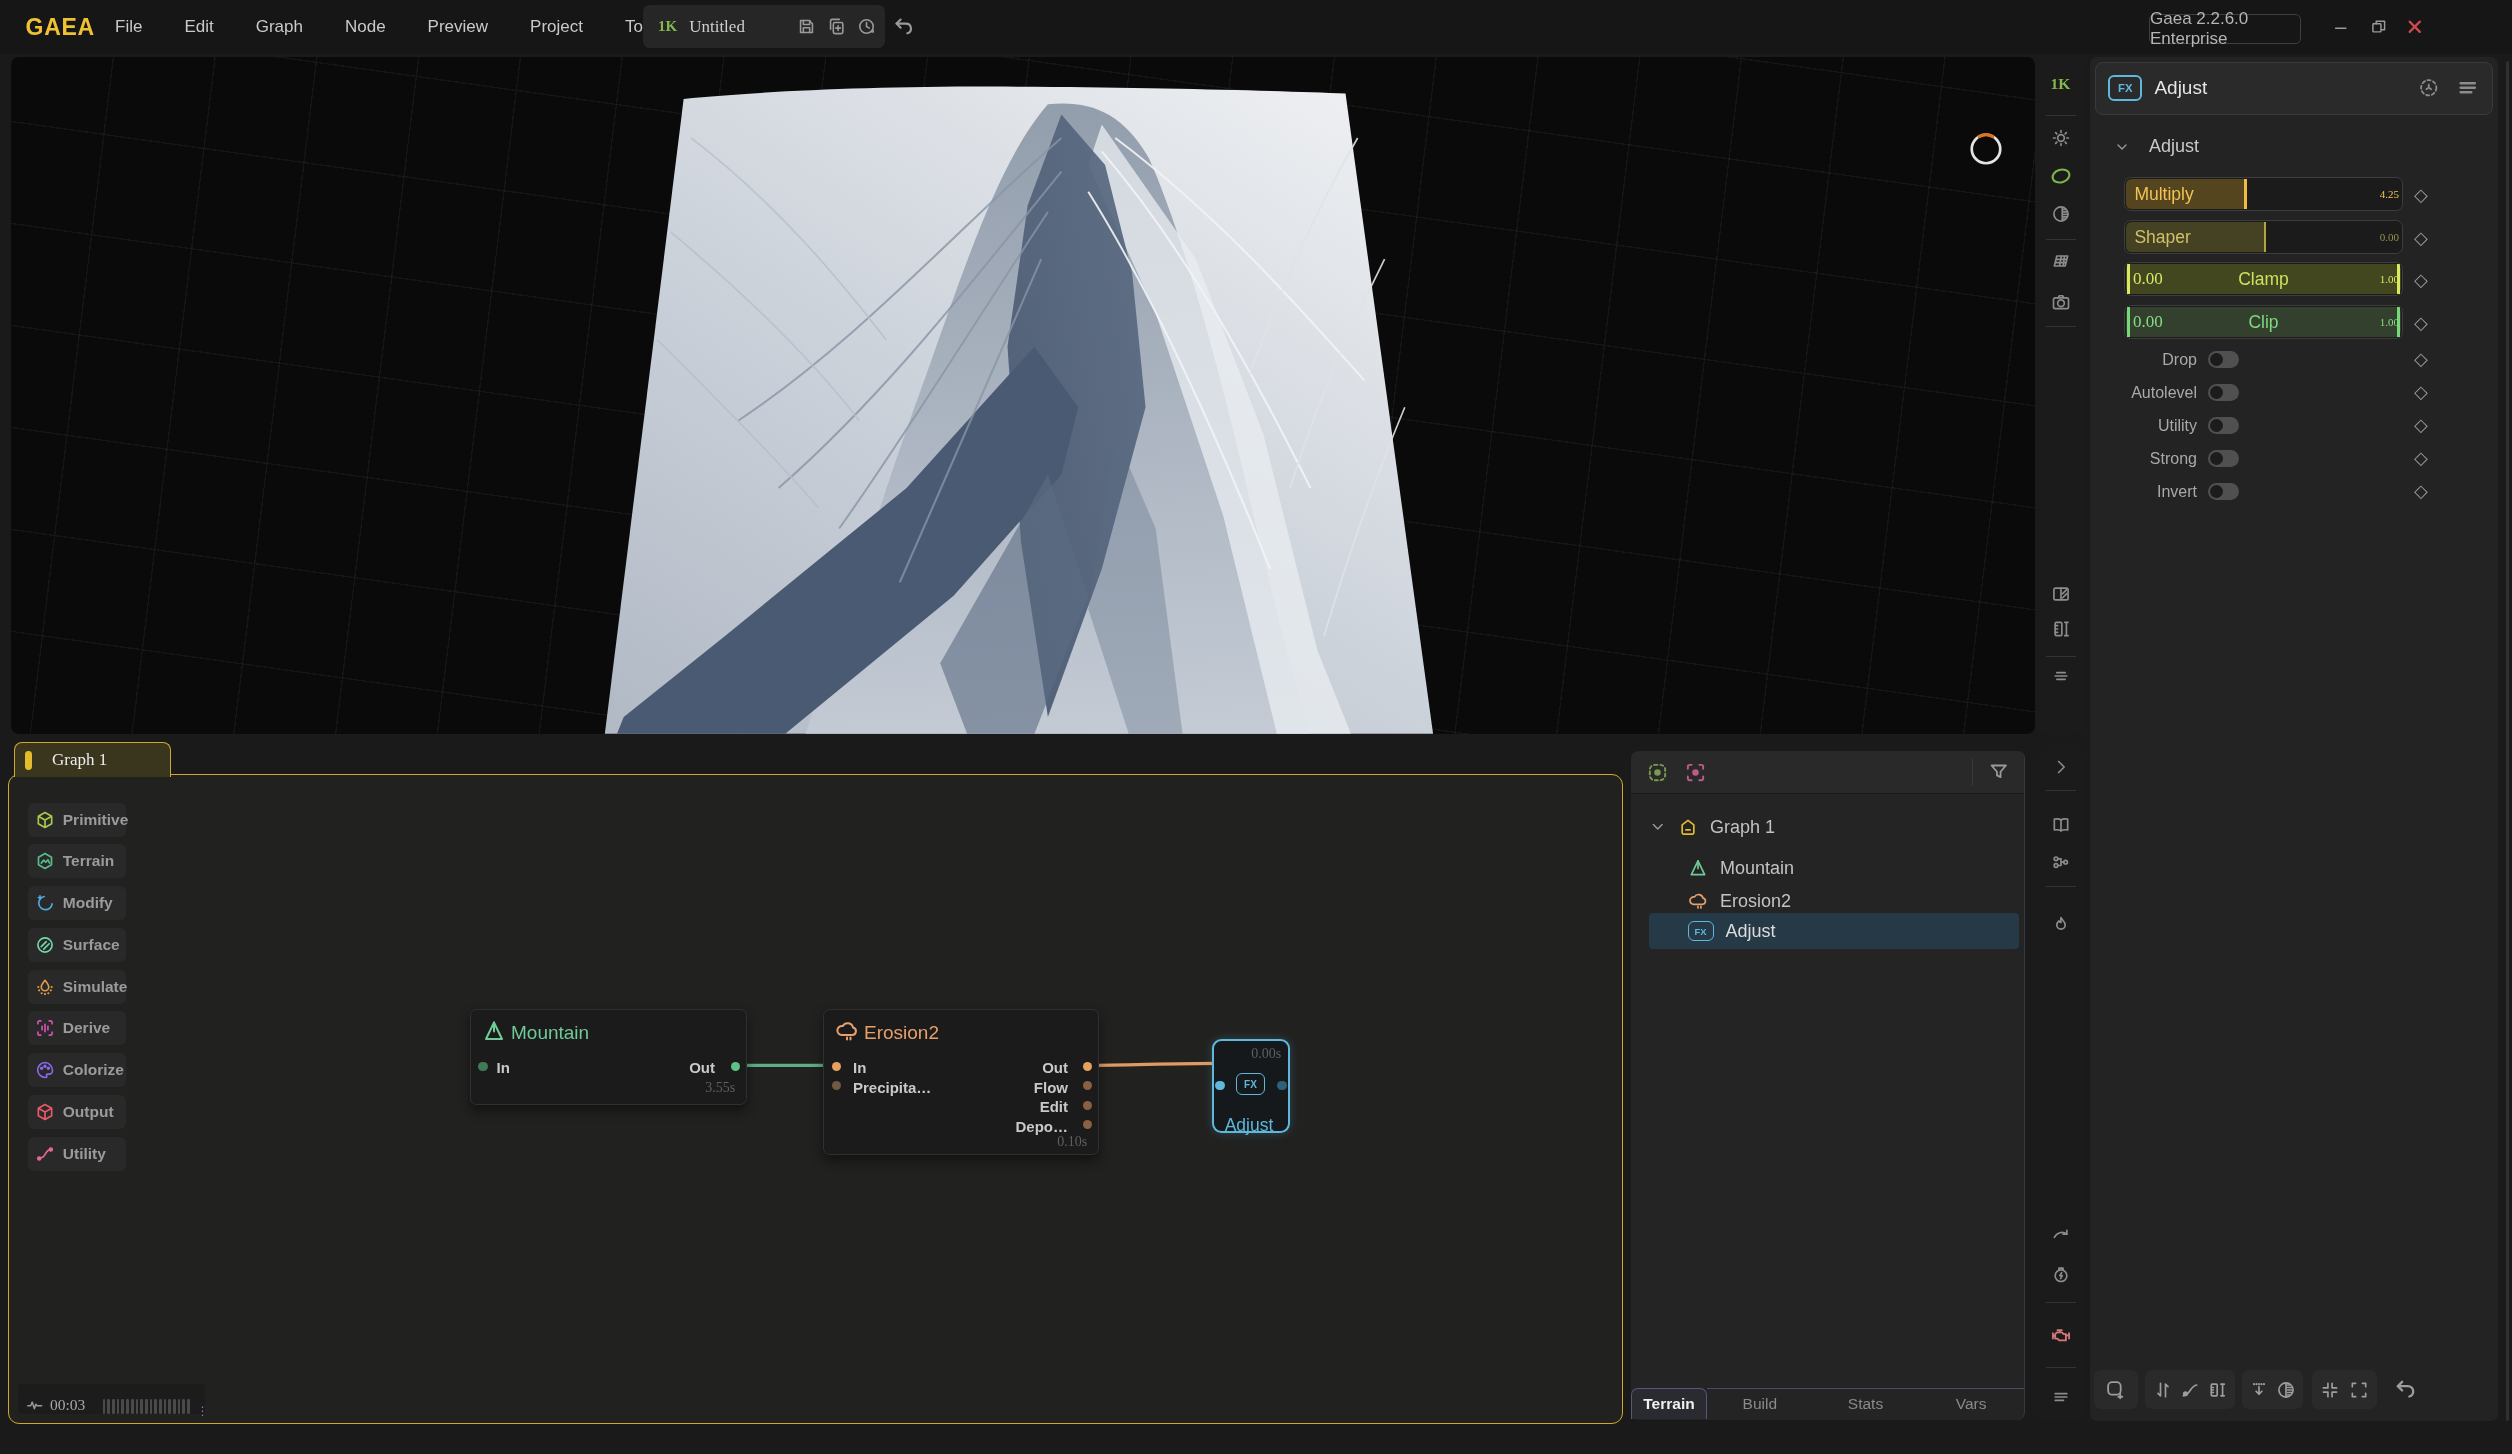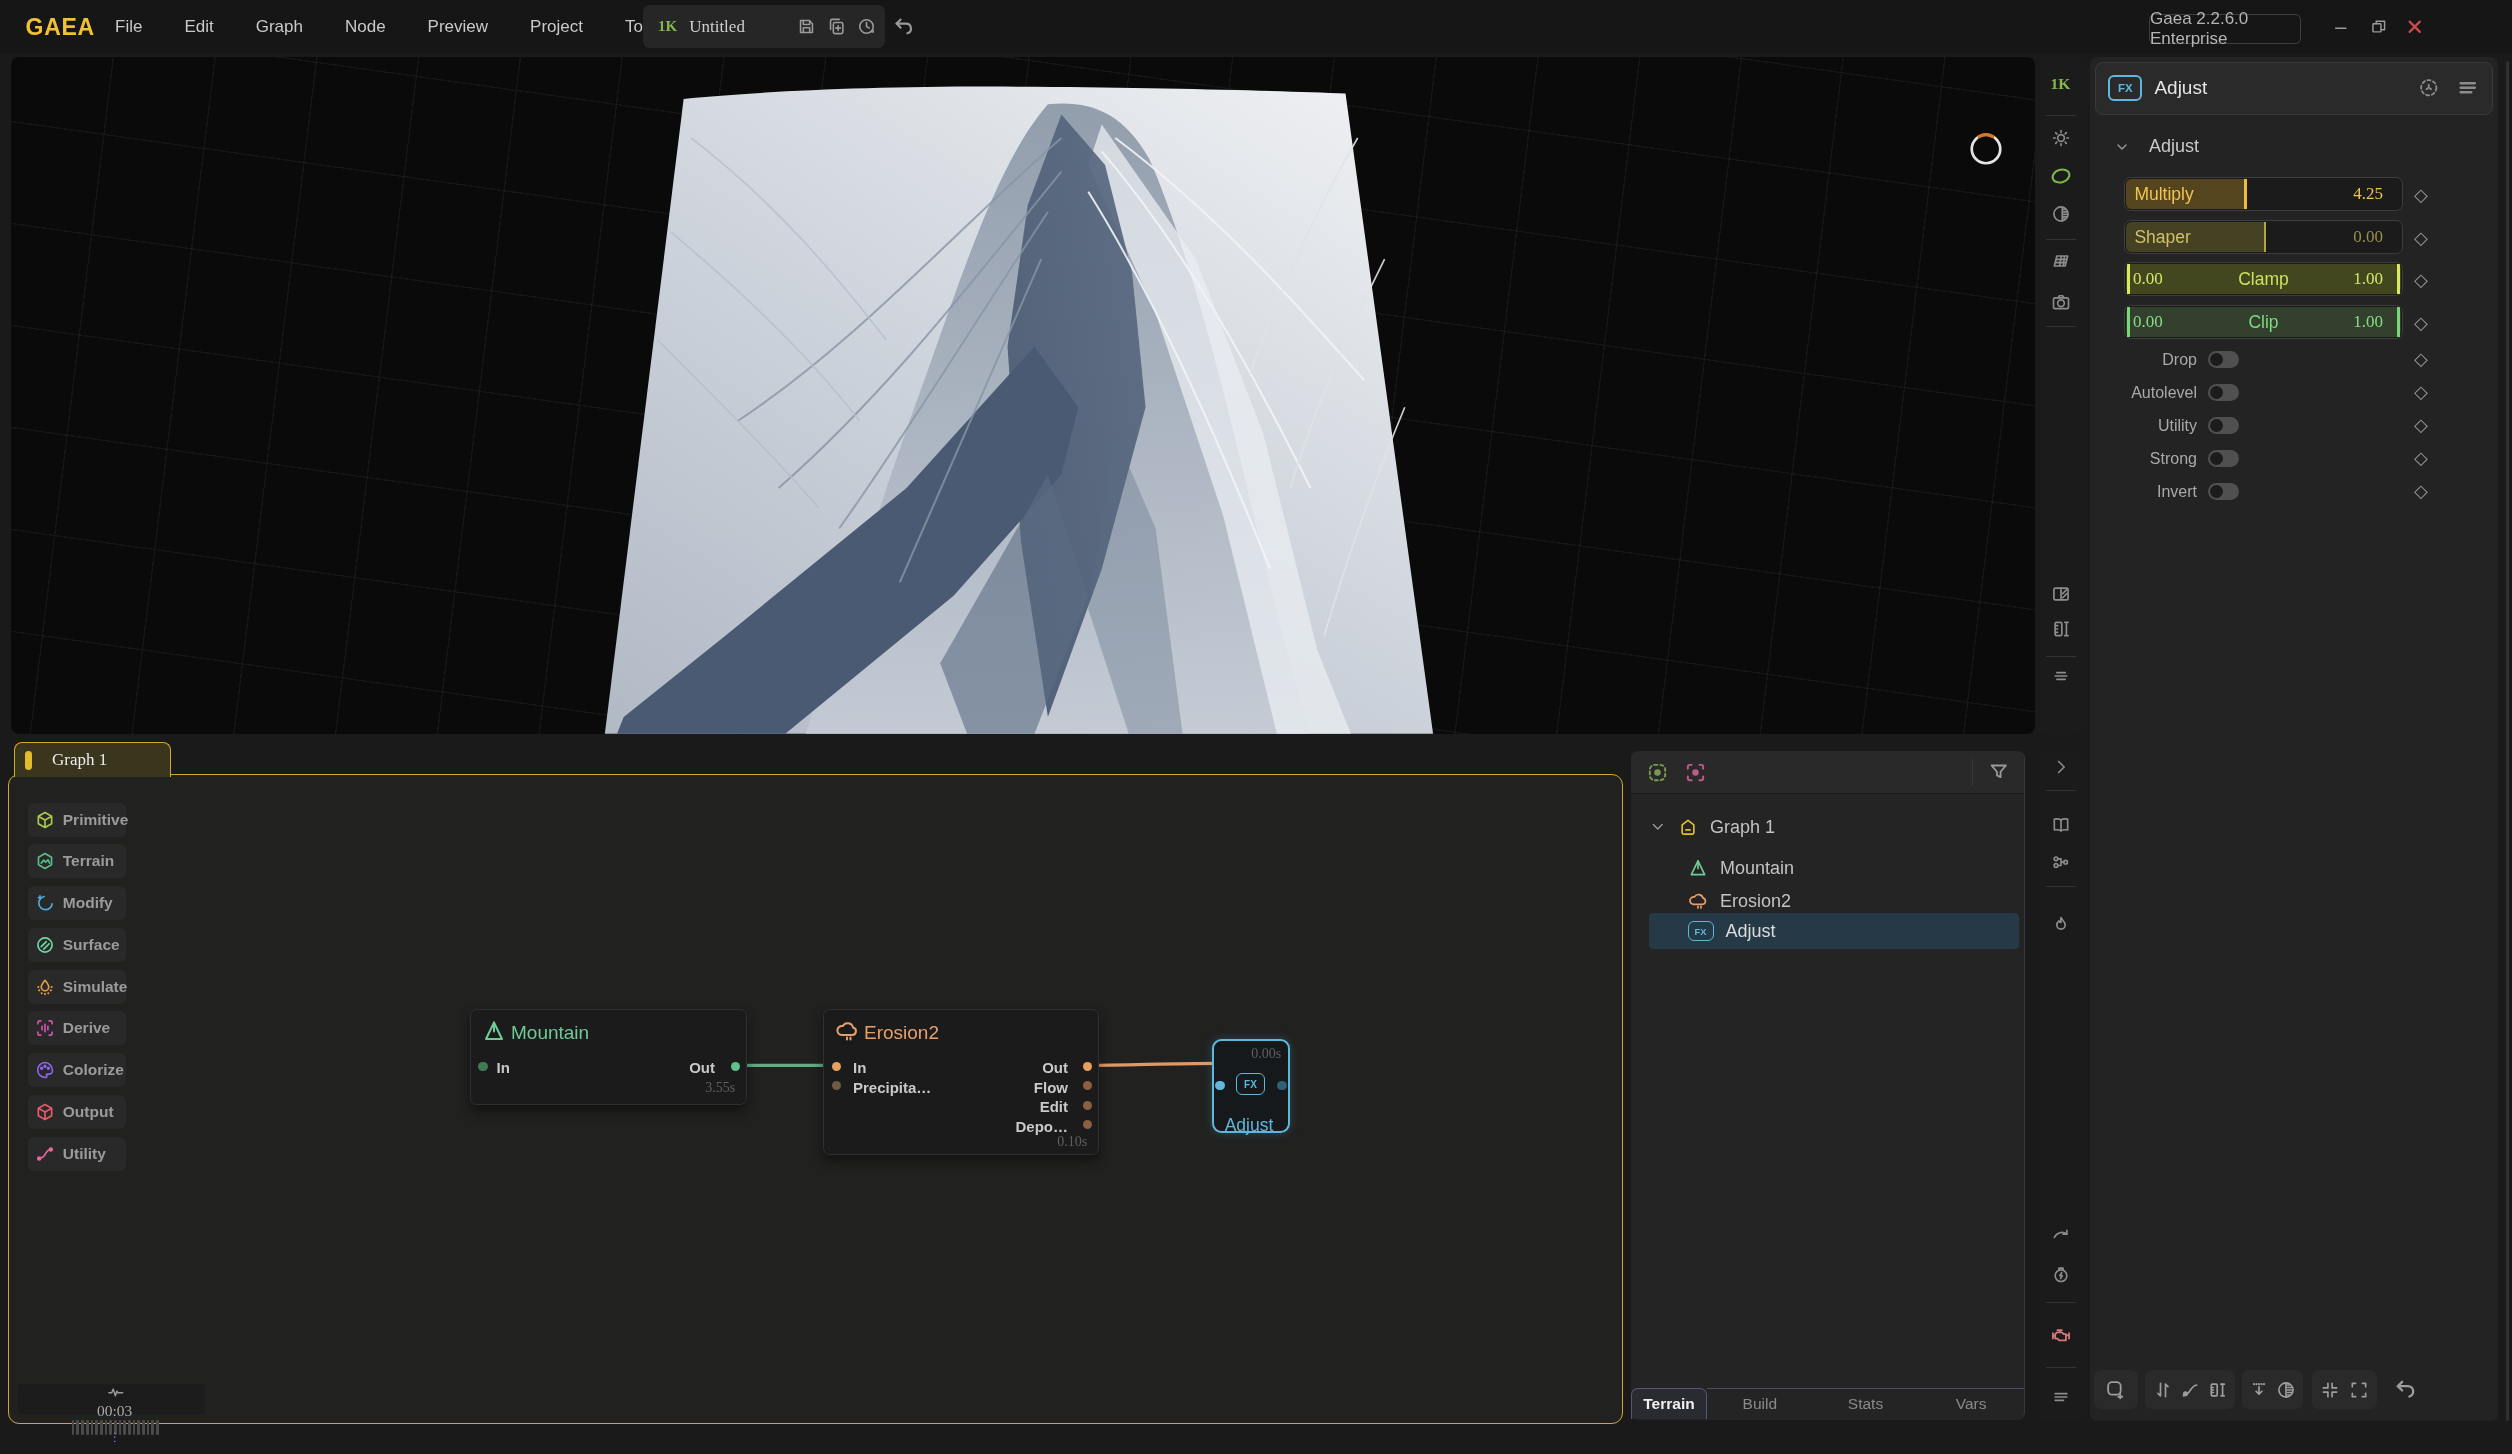--- a/index.html
+++ b/index.html
@@ -41,21 +41,21 @@
   #props-head{position:absolute;left:5.4px;top:4.7px;width:396px;height:51px;background:#2a2a2b;border:0.7px solid #3a3a3a;border-radius:8px;display:flex;align-items:center;}
   .fxbadge{width:30px;height:21.5px;border:2px solid #5fb8dc;border-radius:6px;color:#5fb8dc;font-size:11.4px;font-weight:bold;display:flex;align-items:center;justify-content:center;}
   #props-title{margin-left:12px;color:#e6e6e6;font-size:19px;flex:1;}
   #props-head .hicons{display:flex;gap:17.5px;margin-right:13.5px;color:#8c8c8c;}
   #sect-row{position:absolute;left:24px;top:79px;display:flex;align-items:center;gap:19px;color:#c9c9c9;font-size:18px;}
   .srow{position:absolute;left:34px;width:277px;height:32px;background:#1b1b1b;border:0.7px solid #3d3d3d;border-radius:6.7px;overflow:hidden;}
   .srow .fill{position:absolute;left:1.3px;top:1.3px;bottom:1.3px;border-radius:5.4px 0 0 5.4px;}
   .srow .cursor{position:absolute;top:1.3px;bottom:1.3px;width:2.7px;}
   .srow .lab{position:absolute;left:9.4px;top:0;height:32px;display:flex;align-items:center;font-size:17.5px;}
   .srow .labc{position:absolute;left:0;right:0;top:0;height:32px;display:flex;align-items:center;justify-content:center;font-size:17.5px;}
-  .srow .val{position:absolute;right:19px;top:0;height:32px;display:flex;align-items:center;font-size:17px;}
+  .srow .val{position:absolute;right:3px;top:0;height:32px;display:flex;align-items:center;font-size:11px;}
   .srow .vmin{position:absolute;left:8px;top:0;height:32px;display:flex;align-items:center;font-size:17px;}
   .diamond{position:absolute;left:324px;color:#999;font-size:18px;}
   .trow{position:absolute;left:34px;width:277px;height:23px;display:flex;align-items:center;}
   .trow .tlab{width:73px;text-align:right;color:#a9a9a9;font-size:16px;}
   .toggle{margin-left:10.8px;width:31px;height:17.5px;background:#505050;border-radius:8.8px;position:relative;}
   .toggle .knob{position:absolute;left:2px;top:2px;width:13.5px;height:13.5px;border-radius:50%;background:#1c1c1c;}
 
   
   #gtab{left:13.5px;top:742px;width:155px;height:34px;background:#3a351d;border:1.3px solid #d0a92c;border-bottom:none;border-radius:8px 8px 0 0;display:flex;align-items:center;z-index:3;}
   #gtab .pill{width:6.7px;height:19px;border-radius:3.4px;background:#e4bb2e;margin-left:10.8px;}
@@ -64,21 +64,21 @@
   .cat{position:absolute;left:19px;width:98px;height:34px;background:#292929;border-radius:6px;display:flex;align-items:center;}
   .cat .cic{margin-left:7.4px;}
   .cat .clab{margin-left:7.4px;color:#9b9b9b;font-size:15.5px;font-weight:bold;}
   .gnode{position:absolute;background:#1b1b1b;border:0.7px solid #303030;border-radius:6.7px;box-shadow:0 5.4px 12px rgba(0,0,0,.45);}
   .gnode .ntitle{position:absolute;left:40px;top:12px;font-size:19px;}
   .gnode .nicon{position:absolute;left:10.8px;top:9.4px;}
   .port{position:absolute;width:9.4px;height:9.4px;border-radius:50%;}
   .plab{position:absolute;font-size:15px;font-weight:bold;color:#c9c9c9;}
   .ntime{position:absolute;font-size:14px;color:#5f5f5f;}
   #adjnode{background:#15191b;border:2px solid #5fb8dc;border-radius:9.4px;box-shadow:0 0 9.4px rgba(95,184,220,.25);margin-top:20px;}
-  #timeline{position:absolute;left:8.8px;top:609px;width:187px;height:30px;background:#1c1c1c;border-radius:4px;display:flex;align-items:center;flex-direction:column;}
+  #timeline{position:absolute;left:8.8px;top:609px;width:187px;height:30px;background:#1c1c1c;border-radius:4px;display:flex;align-items:flex-end;}
   #tl-bars{display:flex;gap:2px;margin-left:8px;}
   #tl-bars i{width:2.7px;height:15px;background:#4a4a4a;border-radius:1.3px;}
 
   
   #tree{left:1631px;top:751px;width:393px;height:669px;background:#242425;border-radius:8px;border-right:0.7px solid #3a3747;}
   #tree-toolbar{position:absolute;left:0;top:0;width:393px;height:42px;background:#29292a;border-radius:8px 8px 0 0;border-bottom:1.3px solid #1a1a1a;display:flex;align-items:center;}
   .trrow{position:absolute;left:17.5px;width:370px;height:34px;display:flex;align-items:center;color:#c2c2c2;font-size:18px;}
   .trrow .ticon{margin-right:12px;}
   #tree-tabs{position:absolute;left:0;bottom:1.3px;width:393px;height:31px;display:flex;align-items:flex-end;}
   .ttab{height:30px;display:flex;align-items:center;justify-content:center;font-size:15.5px;color:#8a8a8a;border-top:1.3px solid #4f4a66;flex:1;}

